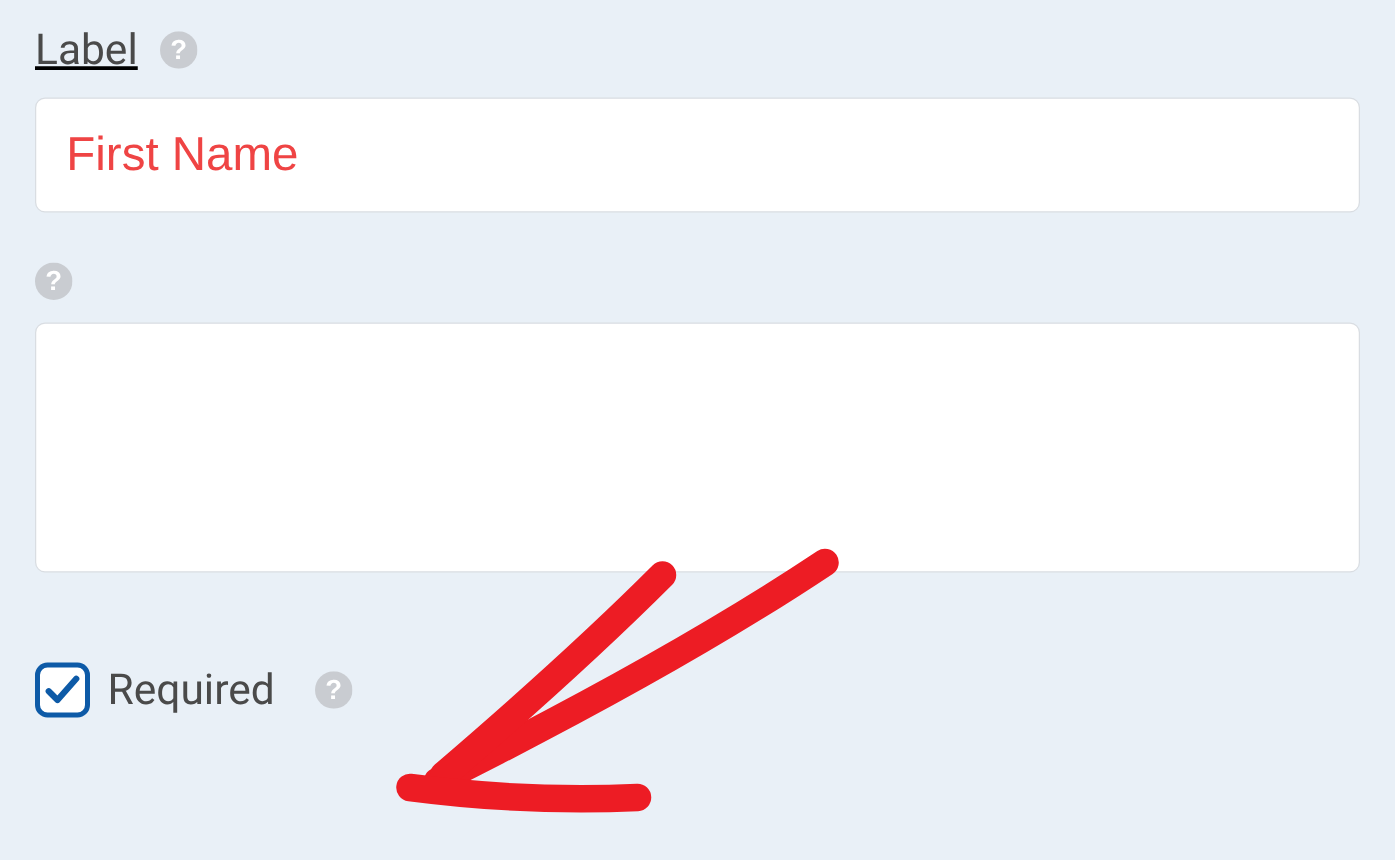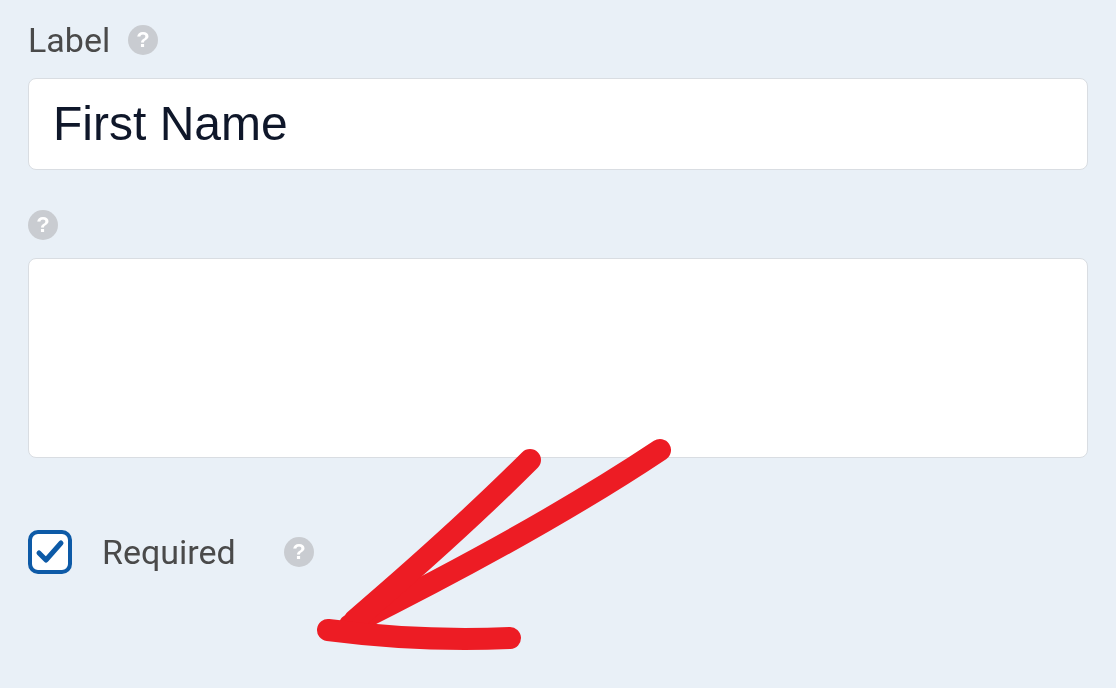--- a/index.html
+++ b/index.html
@@ -4,21 +4,21 @@
   <style>
     * { box-sizing: border-box; margin: 0; padding: 0; }
     body {
       font-family: -apple-system, BlinkMacSystemFont, "Segoe UI", Roboto, Helvetica, Arial, sans-serif;
       background: #e9f0f7;
       width: 1116px;
       height: 688px;
       padding: 20px 28px 28px 28px;
       position: relative;
     }
-    .field-group { margin-bottom: 40px; }
+    .field-group { margin-bottom: 40px; text-decoration: underline; }
     .label-row {
       display: flex;
       align-items: center;
       gap: 18px;
       margin-bottom: 18px;
     }
     .label-text {
       font-size: 34px;
       color: #4a4a4a;
       font-weight: 400;
@@ -28,41 +28,41 @@
       display: inline-flex; align-items: center; justify-content: center;
     }
     .help-icon svg { display:block; }
     .text-input {
       width: 100%;
       height: 92px;
       background: #ffffff;
       border: 1px solid #d9dde2;
       border-radius: 8px;
       padding: 0 24px;
-      font-size: 48px;
-      color: #0f172a;
+      font-size: 38px;
+      color: #ef4444;
       outline: none;
       line-height: 92px;
     }
     .textarea-input {
       width: 100%;
       height: 200px;
       background: #ffffff;
       border: 1px solid #d9dde2;
       border-radius: 8px;
       padding: 18px 24px;
       font-size: 32px;
       color: #3a3a3a;
       outline: none;
       resize: none;
     }
     .check-row {
       display: flex;
       align-items: center;
-      gap: 30px;
+      gap: 14px;
       margin-top: 68px;
     }
     .checkbox {
       width: 44px; height: 44px;
       border: 4px solid #0d5aa7;
       border-radius: 10px;
       background: #ffffff;
       display: inline-flex; align-items: center; justify-content: center;
       cursor: pointer;
     }

